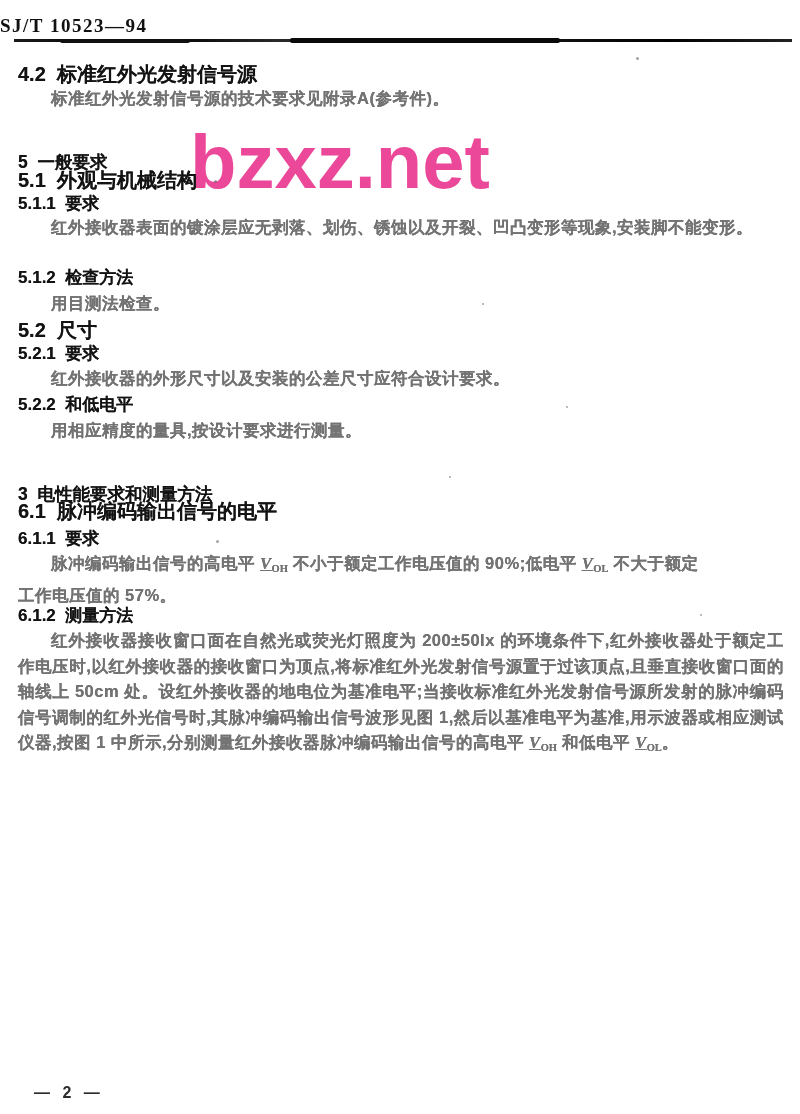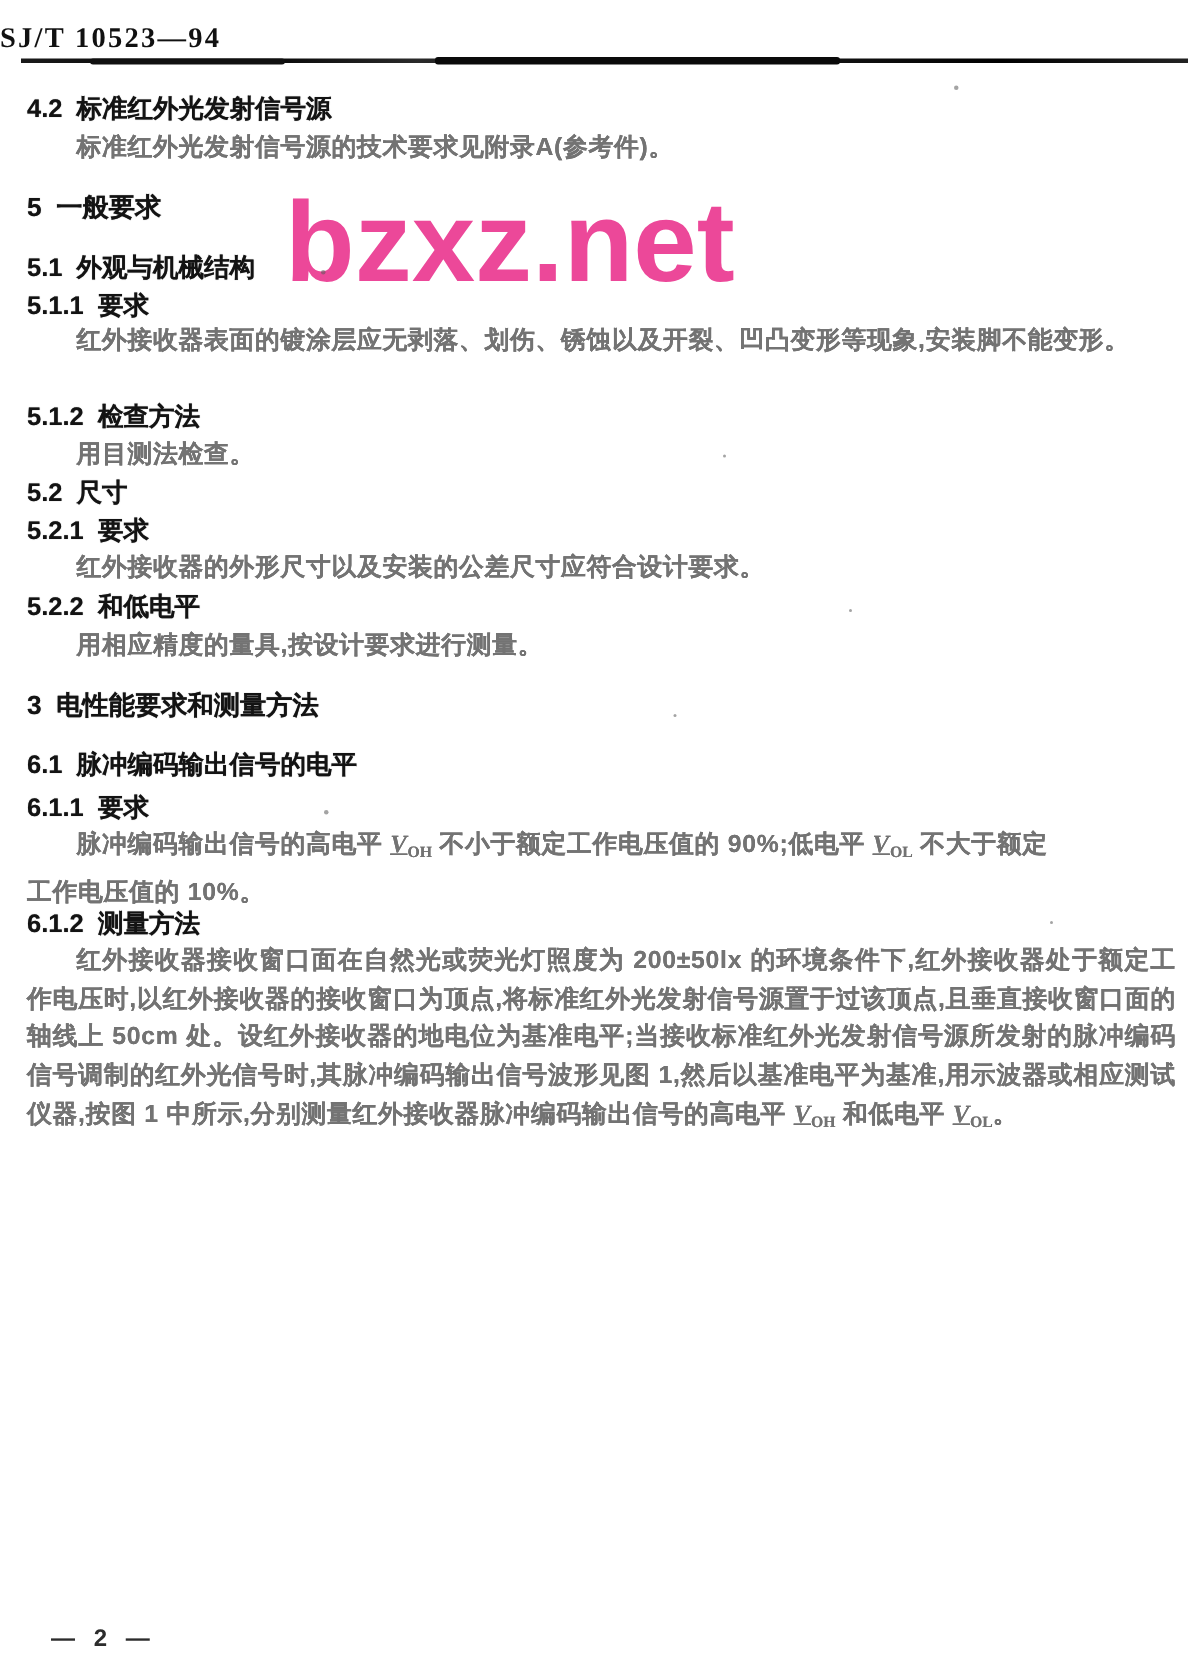--- a/index.html
+++ b/index.html
@@ -32,22 +32,22 @@
     top:118px;left:190px;z-index:1;
     font-size:76px;font-weight:700;letter-spacing:0px;
     color:#ec4899;white-space:nowrap;user-select:none;
   }
   
   .h1,.h2,.h3{
     left:18px;z-index:2;white-space:pre;
     font-weight:700;color:#131313;
     text-shadow:0 0 0.5px rgba(0,0,0,.7);
   }
-  .h1{font-size:17.5px;}
-  .h2{font-size:17px;}
+  .h1{font-size:17.5px;margin-top:24px;}
+  .h2{font-size:20px;}
   .h3{font-size:17px;}
   .para{
     left:18px;width:766px;z-index:2;
     font-size:16.5px;font-weight:600;letter-spacing:0.5px;
     line-height:26px;text-align:justify;text-indent:33px;
     color:#737373;text-shadow:0 0 0.4px rgba(0,0,0,.6);
   }
   .para.tight{line-height:25.5px;}
   .vsym{
     font-family:"Liberation Serif","DejaVu Serif",serif;
@@ -89,21 +89,21 @@
 <div class="abs para" style="top:365px">红外接收器的外形尺寸以及安装的公差尺寸应符合设计要求。</div>
 <div class="abs h3" style="top:393px">5.2.2  和低电平</div>
 <div class="abs para" style="top:417px">用相应精度的量具,按设计要求进行测量。</div>
 
 <div class="abs h1" style="top:458px">3  电性能要求和测量方法</div>
 <div class="abs h2" style="top:498px">6.1  脉冲编码输出信号的电平</div>
 <div class="abs h3" style="top:527px">6.1.1  要求</div>
 
 <div class="abs para" style="top:550px">
   <span>脉冲编码输出信号的高电平 </span><span class="vsym"><span>V</span><sub>OH</sub></span><span> 不小于额定工作电压值的 90%;低电平 </span><span class="vsym"><span>V</span><sub>OL</sub></span><span> 不大于额定</span><br>
-  <span>工作电压值的 10%。</span>
+  <span>工作电压值的 57%。</span>
 </div>
 
 <div class="abs h3" style="top:604px">6.1.2  测量方法</div>
 
 <div class="abs para tight" style="top:628px">
   <span>红外接收器接收窗口面在自然光或荧光灯照度为 200±50lx 的环境条件下,红外接收器处于额定工作电压时,以红外接收器的接收窗口为顶点,将标准红外光发射信号源置于过该顶点,且垂直接收窗口面的轴线上 50cm 处。设红外接收器的地电位为基准电平;当接收标准红外光发射信号源所发射的脉冲编码信号调制的红外光信号时,其脉冲编码输出信号波形见图 1,然后以基准电平为基准,用示波器或相应测试仪器,按图 1 中所示,分别测量红外接收器脉冲编码输出信号的高电平 </span><span class="vsym"><span>V</span><sub>OH</sub></span><span> 和低电平 </span><span class="vsym"><span>V</span><sub>OL</sub></span><span>。</span>
 </div>
 
 <div class="abs page-footer">— 2 —</div>
 

